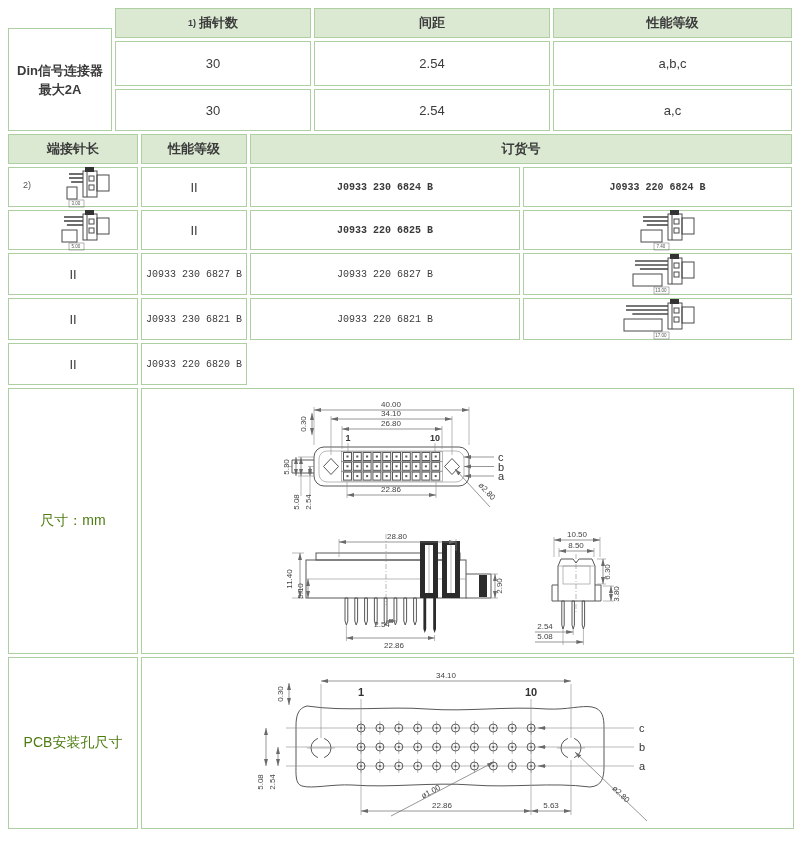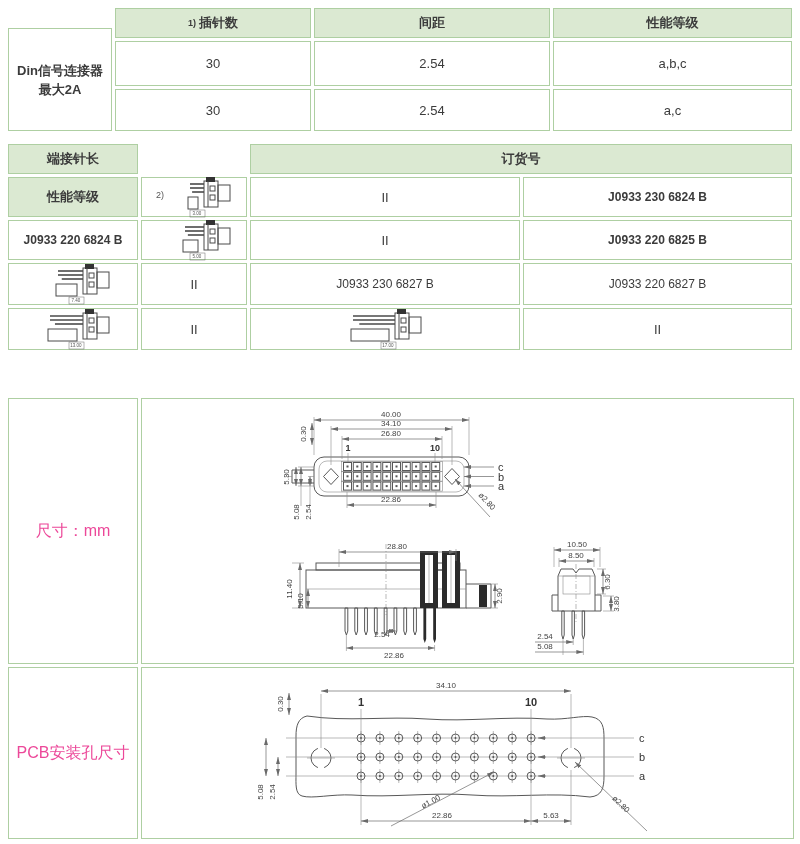--- a/index.html
+++ b/index.html
@@ -5,30 +5,30 @@
   html,body{margin:0;padding:0;background:#fff;}
   body{width:800px;height:844px;position:relative;font-family:"Liberation Sans",sans-serif;color:#3b3b3b;}
   .sheet{position:absolute;left:8px;top:8px;width:784px;}
   .cell{border:1px solid #aecfa2;background:#fff;display:flex;align-items:center;justify-content:center;box-sizing:border-box;}
   .hd{background:#dbe9d2;font-weight:bold;font-size:13px;}
   .grid{display:grid;gap:3px;}
   .spec-grid{grid-template-columns:104px 196px 236px 1fr;grid-template-rows:30px 45px 42px;}
   .prod{grid-row:1/4;grid-column:1;flex-direction:column;font-weight:bold;font-size:13px;line-height:19px;margin-top:20px;}
   .val{font-size:13px;}
   .sup{font-size:9px;vertical-align:super;margin-right:3px;font-weight:bold;}
-  .order-grid{margin-top:13px;grid-template-columns:130px 106px 270px 1fr;grid-template-rows:30px 40px 40px 42px 42px 42px;}
+  .order-grid{margin-top:3px;grid-template-columns:130px 106px 270px 1fr;grid-template-rows:30px 40px 40px 42px 42px 42px;}
   .ordno{grid-column:3/5;}
-  .ord{font-size:12px;}
+  .ord{font-size:10px;font-family:Liberation Mono, monospace;}
   .bold{font-weight:bold;}
   .iconcell{position:relative;}
   .notemark{position:absolute;left:14px;top:12px;font-size:9px;color:#555;}
   .sec-row{margin-top:3px;grid-template-columns:130px 1fr;}
   .dims-row{grid-template-rows:266px;}
   .pcb-row{grid-template-rows:172px;}
-  .seclabel{font-size:16px;color:#ec4899;}
+  .seclabel{font-size:14px;color:#4d7c0f;}
   .drawcell{padding:0;}
   
   .ln{fill:none;stroke:#585858;stroke-width:1;}
   .lnt{fill:none;stroke:#8a8a8a;stroke-width:0.6;}
   .dim{fill:none;stroke:#6a6a6a;stroke-width:0.7;marker-start:url(#arrA);marker-end:url(#arrA);}
   .dimB{fill:none;stroke:#6a6a6a;stroke-width:0.7;marker-start:url(#arrB);marker-end:url(#arrB);}
   .ldr{fill:none;stroke:#6a6a6a;stroke-width:0.7;}
   .dash{stroke-dasharray:5 2 1 2;}
   .dtx{font-size:8px;fill:#444;text-anchor:middle;}
   .ptx{font-size:9px;fill:#333;font-weight:bold;text-anchor:middle;}
@@ -61,22 +61,22 @@
     <div class="cell val">2.54</div>
     <div class="cell val">a,b,c</div>
 
     <div class="cell val">30</div>
     <div class="cell val">2.54</div>
     <div class="cell val">a,c</div>
   </div>
 
   <div class="grid order-grid">
     <div class="cell hd">端接针长</div>
+    <div class="cell hd">性能等级</div>
     <div class="cell hd ordno">订货号</div>
-    <div class="cell hd">性能等级</div>
 
     <div class="cell iconcell">
       <span class="notemark">2)</span>
       <svg class="tail-icon" width="96" height="46" viewBox="0 0 96 46">
           <g class="tic">
             <rect x="58" y="7" width="14" height="26" class="iln"></rect>
             <rect x="60" y="3" width="9" height="5" fill="#333"></rect>
             <line x1="62" y1="7" x2="62" y2="33" class="iln"></line>
             <rect x="64" y="12" width="5" height="5" class="iln"></rect>
             <rect x="64" y="21" width="5" height="5" class="iln"></rect>
@@ -149,40 +149,43 @@
             <line x1="58" y1="10" x2="25" y2="10" class="iln2"></line>
             <line x1="58" y1="14" x2="25" y2="14" class="iln2"></line>
             <line x1="58" y1="18" x2="29.95" y2="18" class="iln2"></line>
             <rect x="23" y="23" width="29" height="12" class="iln"></rect>
             <rect x="44" y="36" width="15" height="7" class="iln3"></rect>
           </g>
           <text class="ttx" x="51" y="41">13.00</text>
         </svg>
     </div>
     <div class="cell val">II</div>
+    <div class="cell ord">J0933 230 6821 B</div>
+    <div class="cell ord">J0933 220 6821 B</div>
 
     <div class="cell iconcell">
       <svg class="tail-icon" width="96" height="46" viewBox="0 0 96 46">
           <g class="tic">
             <rect x="58" y="7" width="14" height="26" class="iln"></rect>
             <rect x="60" y="3" width="9" height="5" fill="#333"></rect>
             <line x1="62" y1="7" x2="62" y2="33" class="iln"></line>
             <rect x="64" y="12" width="5" height="5" class="iln"></rect>
             <rect x="64" y="21" width="5" height="5" class="iln"></rect>
             <rect x="72" y="11" width="12" height="16" class="iln"></rect>
             <line x1="58" y1="10" x2="16" y2="10" class="iln2"></line>
             <line x1="58" y1="14" x2="16" y2="14" class="iln2"></line>
             <line x1="58" y1="18" x2="22.300000000000004" y2="18" class="iln2"></line>
             <rect x="14" y="23" width="38" height="12" class="iln"></rect>
             <rect x="44" y="36" width="15" height="7" class="iln3"></rect>
           </g>
           <text class="ttx" x="51" y="41">17.00</text>
         </svg>
     </div>
     <div class="cell val">II</div>
+    <div class="cell ord">J0933 220 6820 B</div>
   </div>
 
   <div class="grid sec-row dims-row">
     <div class="cell seclabel">尺寸：mm</div>
     <div class="cell drawcell">
       <svg width="651" height="264" viewBox="0 0 651 264">
         <defs>
           <marker id="arrA" orient="auto-start-reverse" markerWidth="8" markerHeight="6" refX="7" refY="2" markerUnits="userSpaceOnUse">
               <path d="M0,0 L7,2 L0,4 Z" fill="#6a6a6a"></path>
             </marker>

